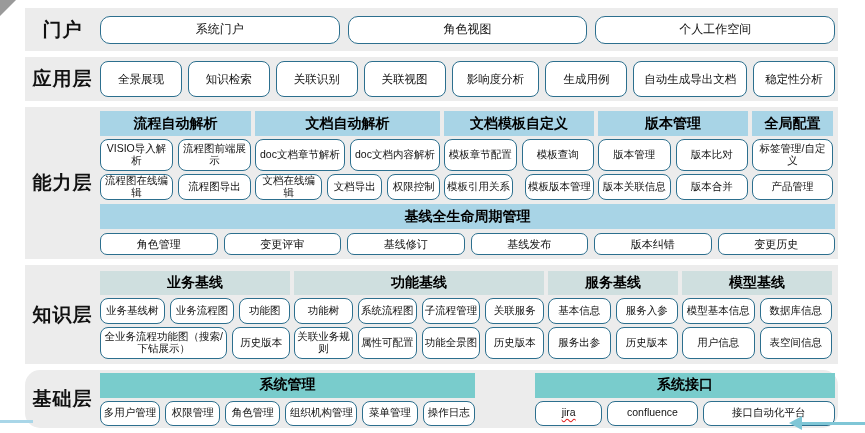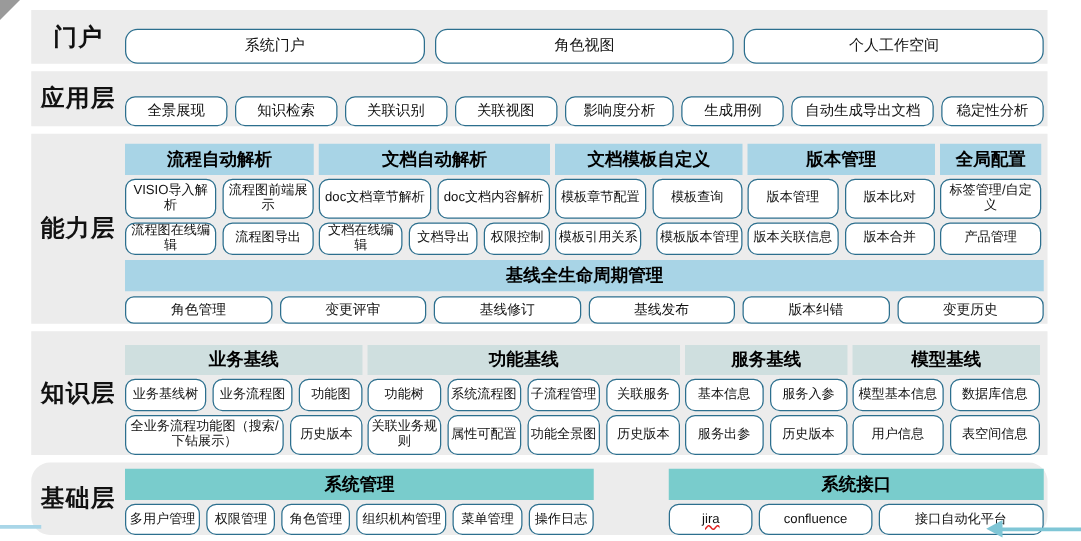--- a/index.html
+++ b/index.html
@@ -12,21 +12,21 @@
   .band{
     position:absolute;left:25px;width:813px;
     background:var(--band-bg,#ececec);
     display:flex;box-sizing:border-box;
   }
   .band-label{
     width:75px;flex:none;display:flex;align-items:center;justify-content:center;
     font-weight:bold;font-size:19px;color:#111;letter-spacing:1px;
   }
   .band-content{
-    flex:1;display:flex;flex-direction:column;justify-content:flex-end;
+    flex:1;display:flex;flex-direction:column;justify-content:center;
     padding-right:3px;box-sizing:border-box;min-width:0;
   }
   .row{display:flex;gap:5px;align-items:stretch;}
   .btn{
     flex:1;background:#fff;border:1.5px solid var(--btn-border,#2c6f8e);
     border-radius:8px;display:flex;align-items:center;justify-content:center;
     text-align:center;font-size:10.5px;line-height:1.12;color:#111;
     box-sizing:border-box;padding:1px 2px;overflow:hidden;
   }
   .hdr{
@@ -69,21 +69,21 @@
           <div class="btn">系统门户</div>
           <div class="btn">角色视图</div>
           <div class="btn">个人工作空间</div>
         </div>
       </div>
   </section>
 
   <section class="band" id="band-application" style="top:57px;height:44px;">
     <div class="band-label">应用层</div>
     <div class="band-content" id="content-application">
-        <div class="row" style="height: 24px; gap: 6px;">
+        <div class="row" style="height: 36px; gap: 6px;">
           <div class="btn" style="flex: 1 1 0%;">全景展现</div>
           <div class="btn" style="flex: 1 1 0%;">知识检索</div>
           <div class="btn" style="flex: 1 1 0%;">关联识别</div>
           <div class="btn" style="flex: 1 1 0%;">关联视图</div>
           <div class="btn" style="flex: 1.08 1 0%;">影响度分析</div>
           <div class="btn" style="flex: 1 1 0%;">生成用例</div>
           <div class="btn" style="flex: 1.42 1 0%;">自动生成导出文档</div>
           <div class="btn" style="flex: 1 1 0%;">稳定性分析</div>
         </div>
       </div>

